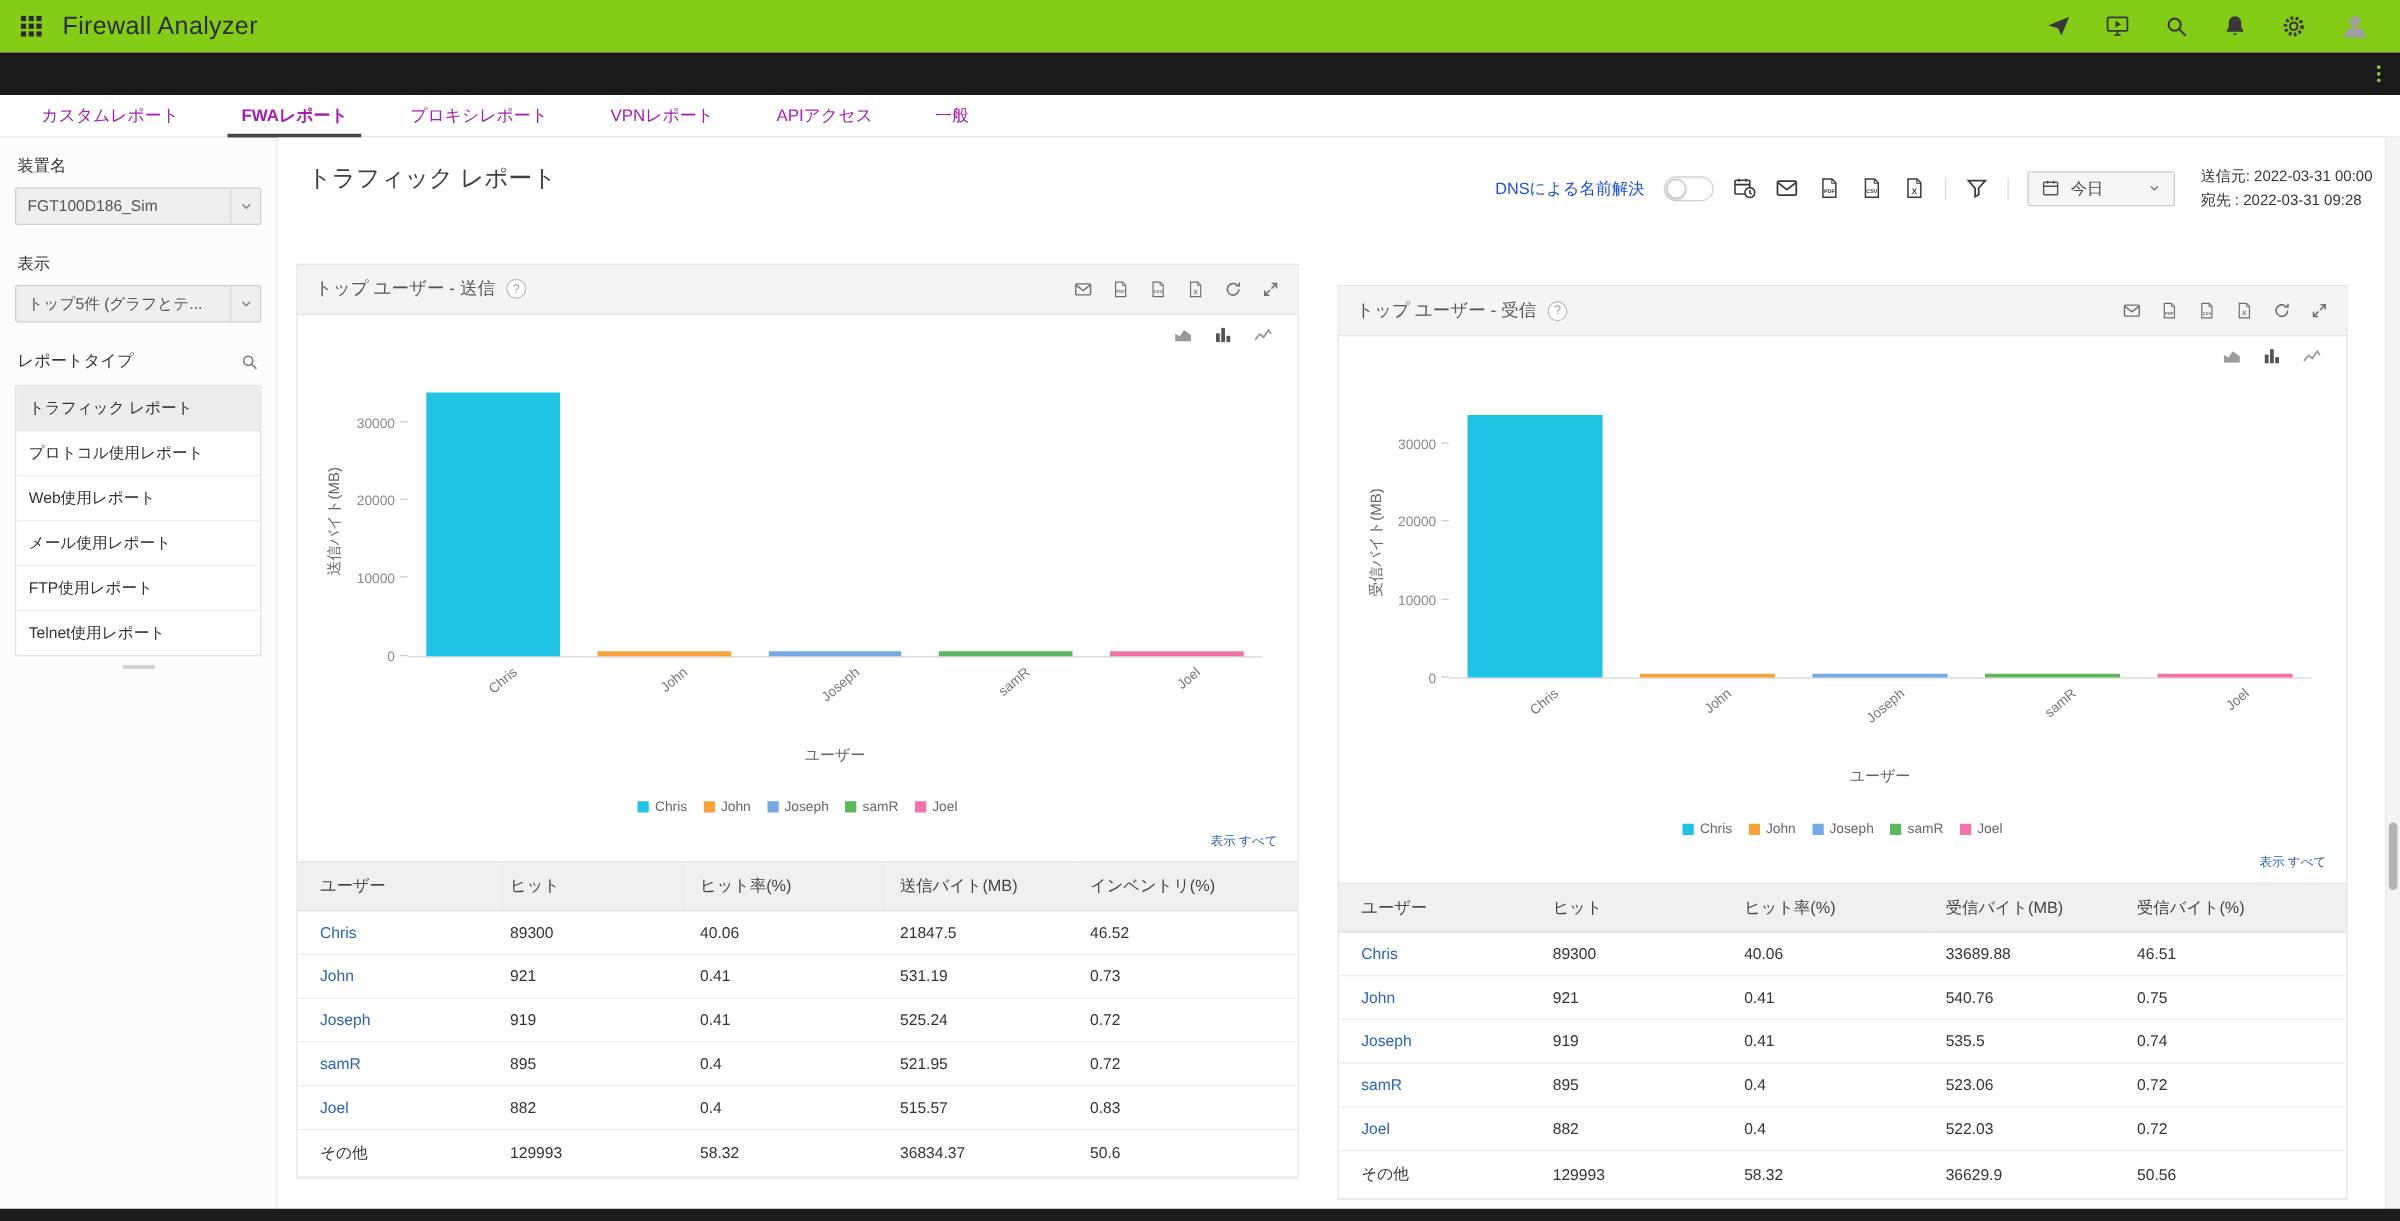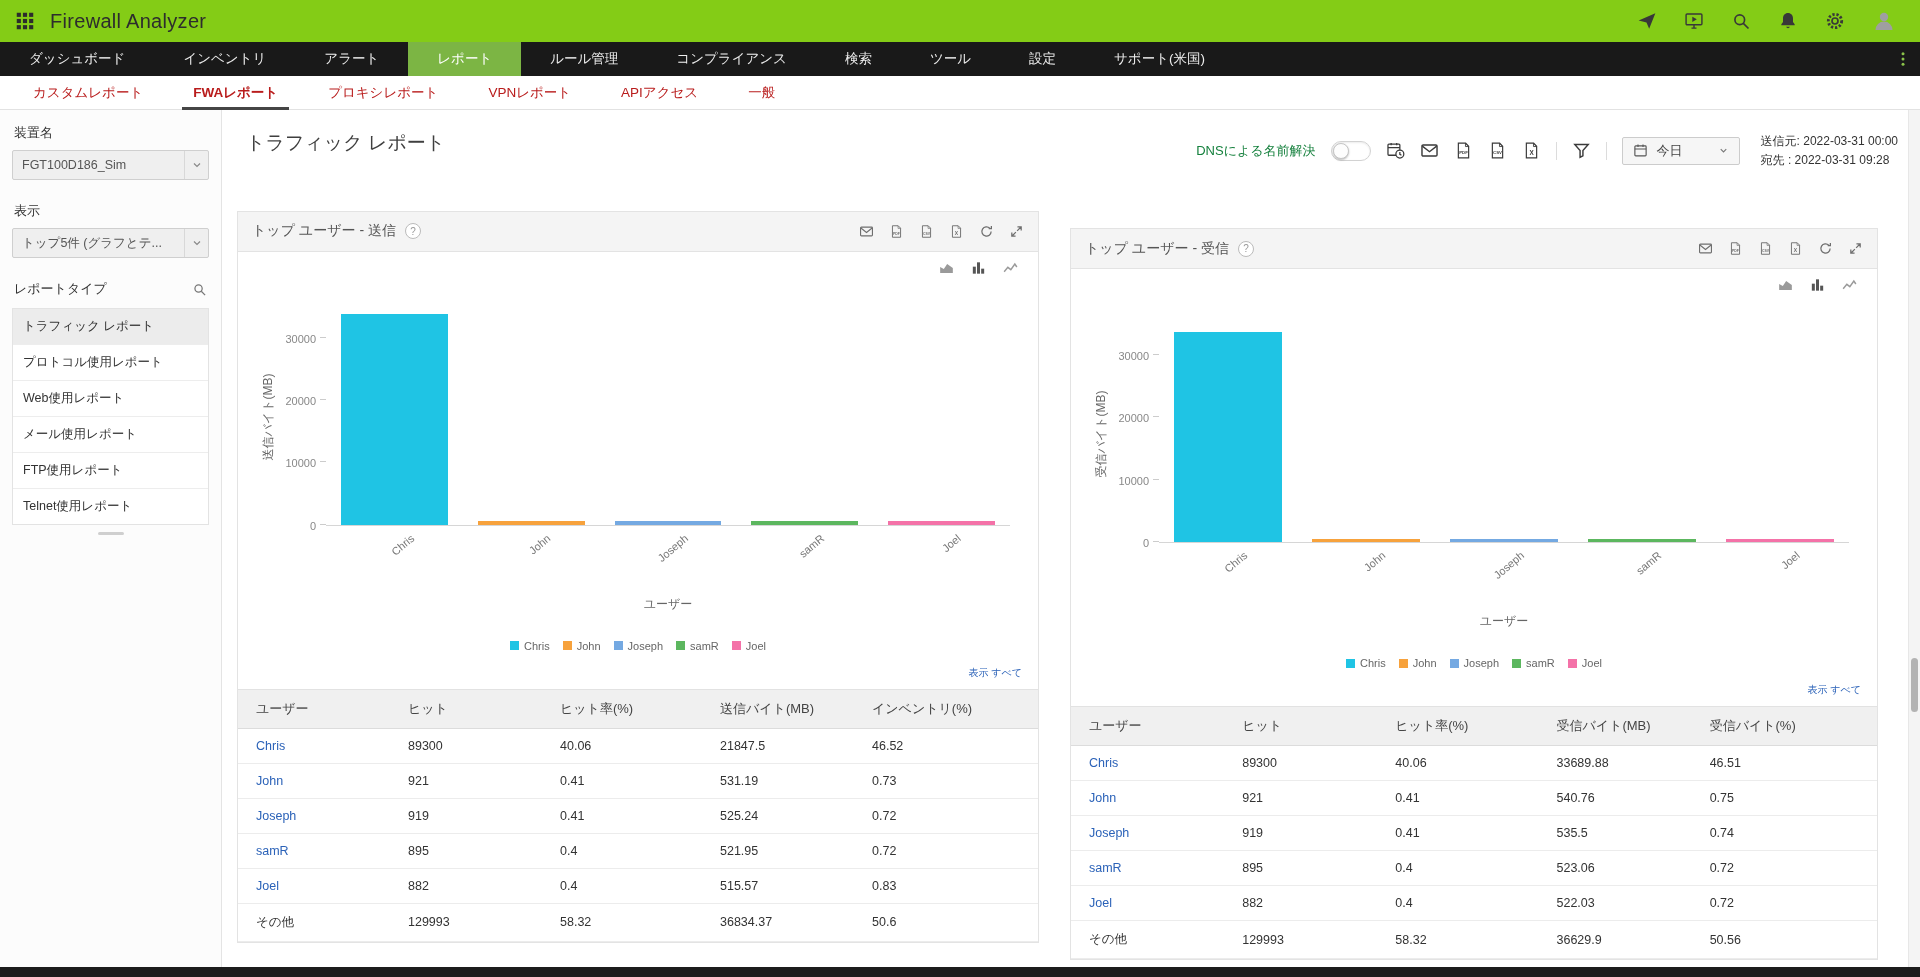--- a/index.html
+++ b/index.html
@@ -21,21 +21,21 @@
 .mainnav{height:34px;background:#191919;display:flex;align-items:stretch;}
 .mainnav-items{display:flex;}
 .nav-item{display:flex;align-items:center;padding:0 29px;color:#ededed;font-size:13.5px;cursor:pointer;white-space:nowrap;}
 .nav-item.active{background:#7cb544;color:#fff;}
 .mainnav-more{margin-left:auto;width:34px;display:flex;align-items:center;justify-content:center;color:#8bc34a;cursor:pointer;}
 .mainnav-more svg{width:18px;height:18px;}
 
 
 .subnav{height:34px;background:#fff;border-bottom:1px solid #e2e2e2;display:flex;padding-left:8px;}
 .subnav-items{display:flex;}
-.subnav-item{display:flex;align-items:center;padding:0 25px;font-size:13.5px;color:#b91c1c;cursor:pointer;position:relative;white-space:nowrap;}
+.subnav-item{display:flex;align-items:center;padding:0 25px;font-size:13.5px;color:#a21caf;cursor:pointer;position:relative;white-space:nowrap;}
 .subnav-item.active{font-weight:700;}
 .subnav-item.active::after{content:"";position:absolute;left:14px;right:14px;bottom:-1px;height:3px;background:#454545;}
 
 
 .layout{display:flex;height:867px;}
 .sidebar{width:222px;flex:0 0 222px;background:#fcfcfc;border-right:1px solid #e4e4e4;padding:14px 12px 0;}
 .side-label{font-size:13px;color:#333;margin:0 2px 8px;}
 .select{height:30px;border:1px solid #cfcfcf;border-radius:2px;background:#efefef;display:flex;align-items:center;margin-bottom:22px;cursor:pointer;}
 .sel-text{flex:1;padding:0 9px;font-size:12.5px;color:#555;white-space:nowrap;overflow:hidden;}
 .sel-arrow{width:24px;align-self:stretch;display:flex;align-items:center;justify-content:center;color:#888;border-left:1px solid #d8d8d8;}
@@ -48,21 +48,21 @@
 .report-item{padding:9px 10px;font-size:12.5px;color:#333;border-bottom:1px solid #ededed;cursor:pointer;white-space:nowrap;overflow:hidden;}
 .report-item:last-child{border-bottom:0;}
 .report-item.active{background:#ececec;}
 .list-handle{width:26px;height:3px;background:#cfcfcf;margin:7px auto;border-radius:2px;cursor:pointer;}
 
 
 .content{flex:1;position:relative;background:#fff;overflow:hidden;}
 .content-toolbar{display:flex;align-items:flex-start;padding:20px 22px 0 24px;}
 .page-title{font-size:19px;font-weight:400;color:#3f3f3f;white-space:nowrap;}
 .toolbar-right{margin-left:auto;display:flex;align-items:center;gap:15px;padding-top:2px;}
-.dns-label{font-size:13px;color:#15803d;}
+.dns-label{font-size:13px;color:#1d4ed8;}
 .toggle{width:40px;height:20px;border-radius:11px;background:#fff;border:1px solid #d2d2d2;position:relative;display:inline-block;cursor:pointer;box-shadow:inset 0 1px 2px rgba(0,0,0,.08);}
 .knob{position:absolute;left:1px;top:1px;width:16px;height:16px;border-radius:50%;background:#fdfdfd;border:1px solid #c5c5c5;box-shadow:0 1px 2px rgba(0,0,0,.25);}
 .tool-icon{width:19px;height:19px;color:#3a3a3a;cursor:pointer;}
 .tool-icon svg{width:100%;height:100%;}
 .sep{width:1px;height:18px;background:#dcdcdc;}
 .period-select{display:flex;align-items:center;gap:9px;height:28px;border:1px solid #ccc;border-radius:2px;background:#f6f6f6;padding:0 10px;cursor:pointer;min-width:118px;color:#444;}
 .period-select .pi{width:15px;height:15px;color:#555;}
 .period-select .pi svg{width:100%;height:100%;}
 .period-select .chev{width:11px;height:11px;margin-left:auto;color:#777;}
 .period-label{font-size:13px;}
@@ -170,32 +170,20 @@
     <span class="tb-icon avatar">
         <svg viewBox="0 0 24 24" fill="currentColor">
           <circle cx="12" cy="8" r="4.2"></circle>
           <path d="M3.5 21a8.5 8.5 0 0117 0z"></path>
         </svg>
       </span>
   </div>
 </div>
 
 <div class="mainnav">
-  <div class="mainnav-items">
-      <div class="nav-item">ダッシュボード</div>
-      <div class="nav-item">インベントリ</div>
-      <div class="nav-item">アラート</div>
-      <div class="nav-item active">レポート</div>
-      <div class="nav-item">ルール管理</div>
-      <div class="nav-item">コンプライアンス</div>
-      <div class="nav-item">検索</div>
-      <div class="nav-item">ツール</div>
-      <div class="nav-item">設定</div>
-      <div class="nav-item">サポート(米国)</div>
-    </div>
   <span class="mainnav-more">
       <svg viewBox="0 0 24 24" fill="currentColor">
         <circle cx="12" cy="5" r="2"></circle>
         <circle cx="12" cy="12" r="2"></circle>
         <circle cx="12" cy="19" r="2"></circle>
       </svg>
     </span>
 </div>
 
 <div class="subnav">

